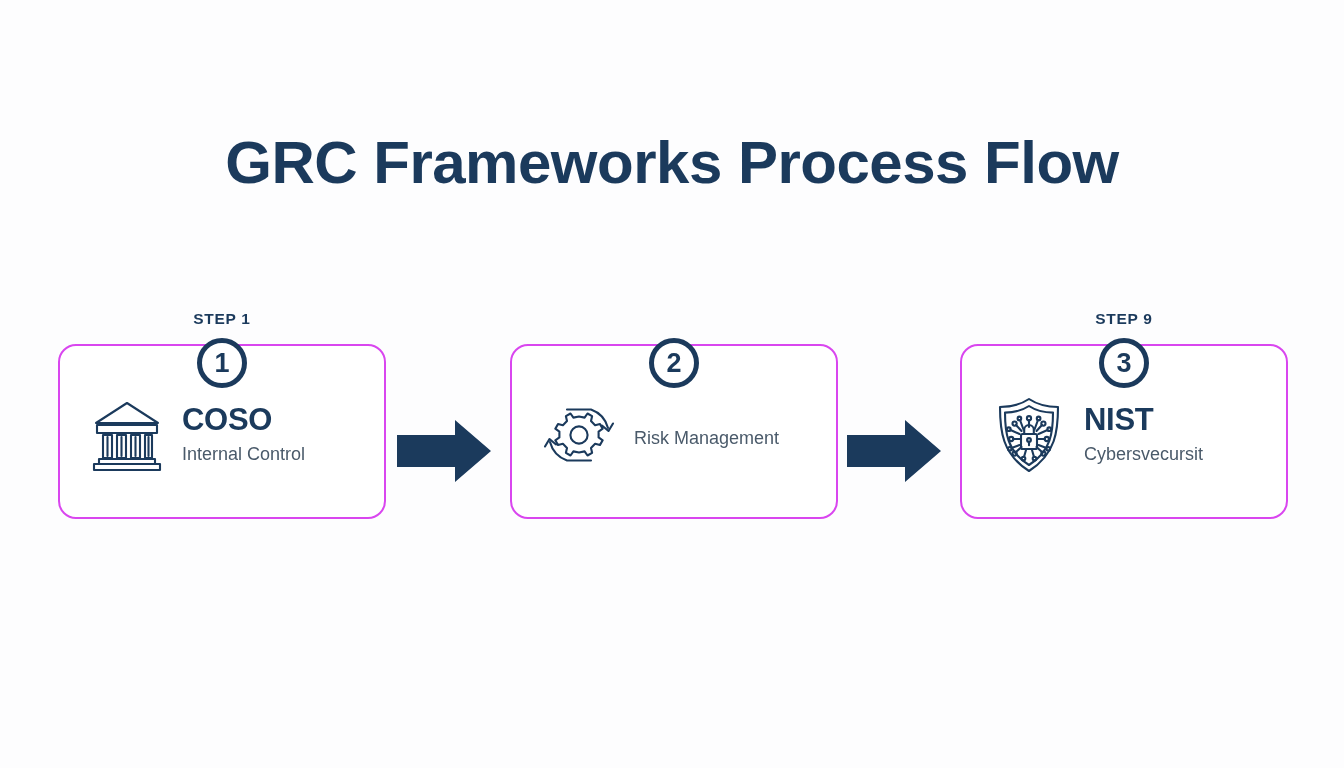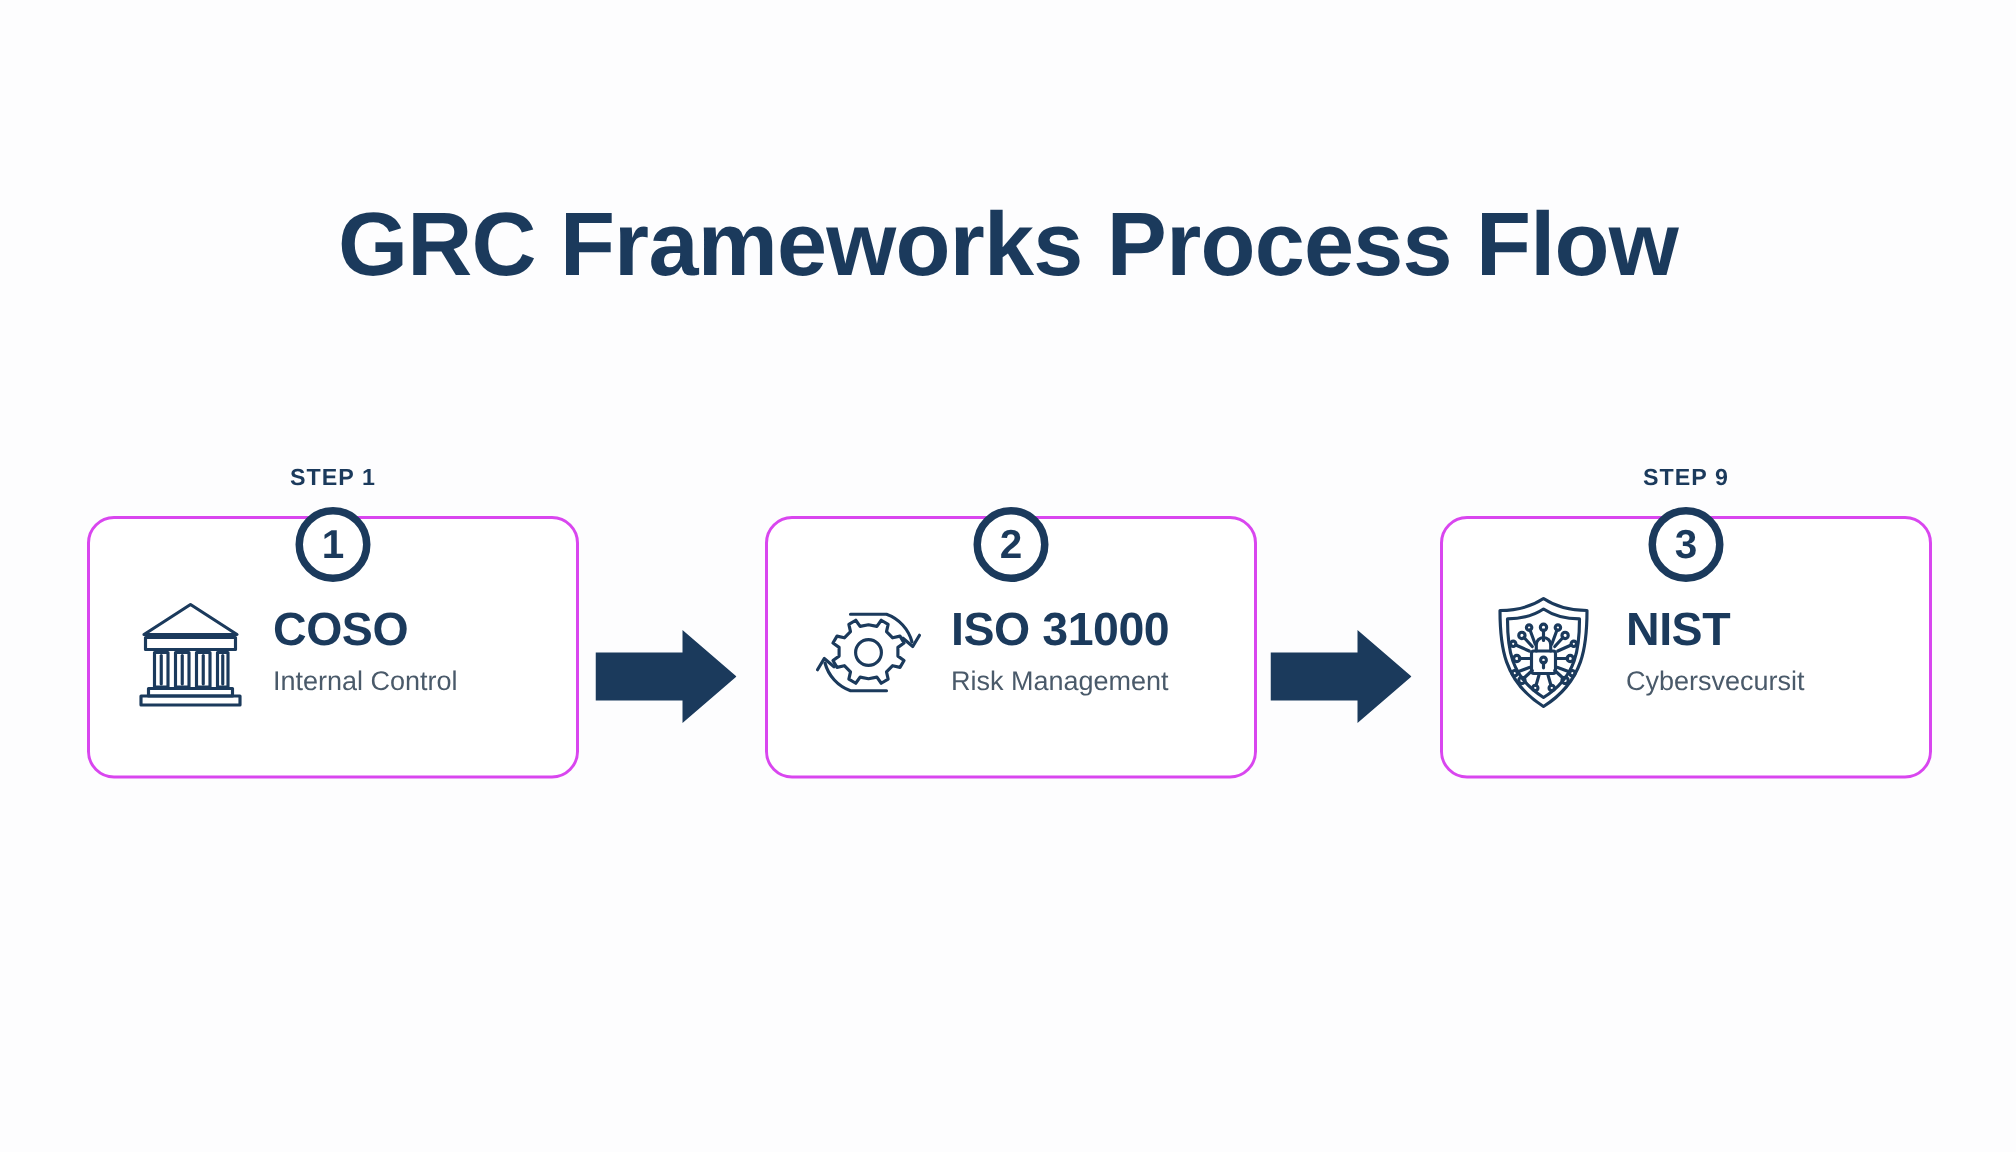--- a/index.html
+++ b/index.html
@@ -206,21 +206,20 @@
             <circle cx="38" cy="37" r="8.6"></circle>
 
             <path d="M26 11.5 L50 11.5 A27 27 0 0 1 67 30"></path>
             <path d="M61 27.5 L67.5 33 L72 25.5"></path>
 
             <path d="M50 62.5 L26 62.5 A27 27 0 0 1 9 44"></path>
             <path d="M15 46.5 L8.5 41 L4 48.5"></path>
           </svg>
         </div>
         <div class="texts">
-          <div class="fw-title">ISO 31000</div>
           <div class="fw-sub">Risk Management</div>
         </div>
       </div>
     </div>
     <div class="badge b2">2</div>
 
     <div class="arrow a2">
       <svg width="94" height="66" viewBox="0 0 94 66">
         <path d="M0 17 L58 17 L58 2 L94 33 L58 64 L58 49 L0 49 Z" fill="#1b3a5c"></path>
       </svg>

